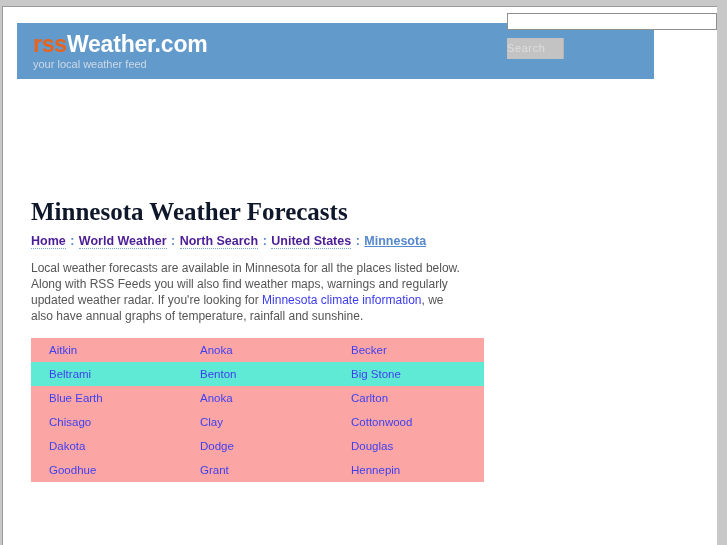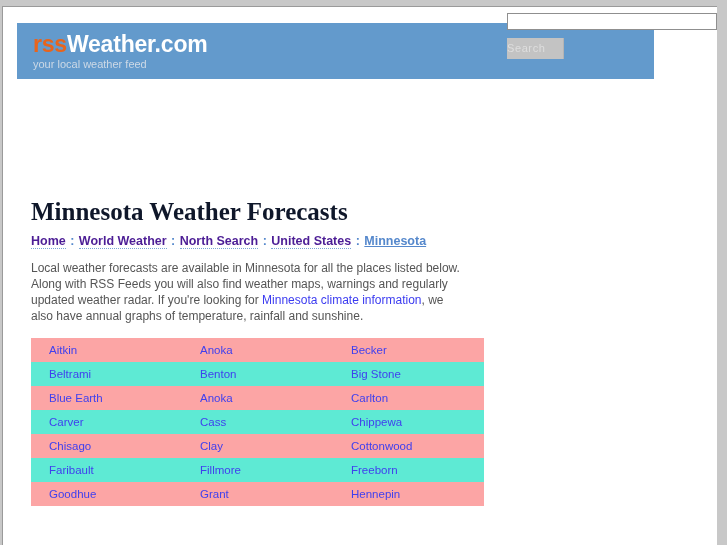--- a/index.html
+++ b/index.html
@@ -238,34 +238,29 @@
               <tr class="even">
                 <td><a href="#">Beltrami</a></td>
                 <td><a href="#">Benton</a></td>
                 <td><a href="#">Big Stone</a></td>
               </tr>
               <tr class="odd">
                 <td><a href="#">Blue Earth</a></td>
                 <td><a href="#">Anoka</a></td>
                 <td><a href="#">Carlton</a></td>
               </tr>
-              <tr class="even">
-                <td><a href="#">Carver</a></td>
-                <td><a href="#">Cass</a></td>
-                <td><a href="#">Chippewa</a></td>
-              </tr>
               <tr class="odd">
                 <td><a href="#">Chisago</a></td>
                 <td><a href="#">Clay</a></td>
                 <td><a href="#">Cottonwood</a></td>
               </tr>
-              <tr class="even">
-                <td><a href="#">Faribault</a></td>
-                <td><a href="#">Fillmore</a></td>
-                <td><a href="#">Freeborn</a></td>
+              <tr class="odd">
+                <td><a href="#">Dakota</a></td>
+                <td><a href="#">Dodge</a></td>
+                <td><a href="#">Douglas</a></td>
               </tr>
               <tr class="odd">
                 <td><a href="#">Goodhue</a></td>
                 <td><a href="#">Grant</a></td>
                 <td><a href="#">Hennepin</a></td>
               </tr>
             </tbody>
         </table>
 
       </div>

